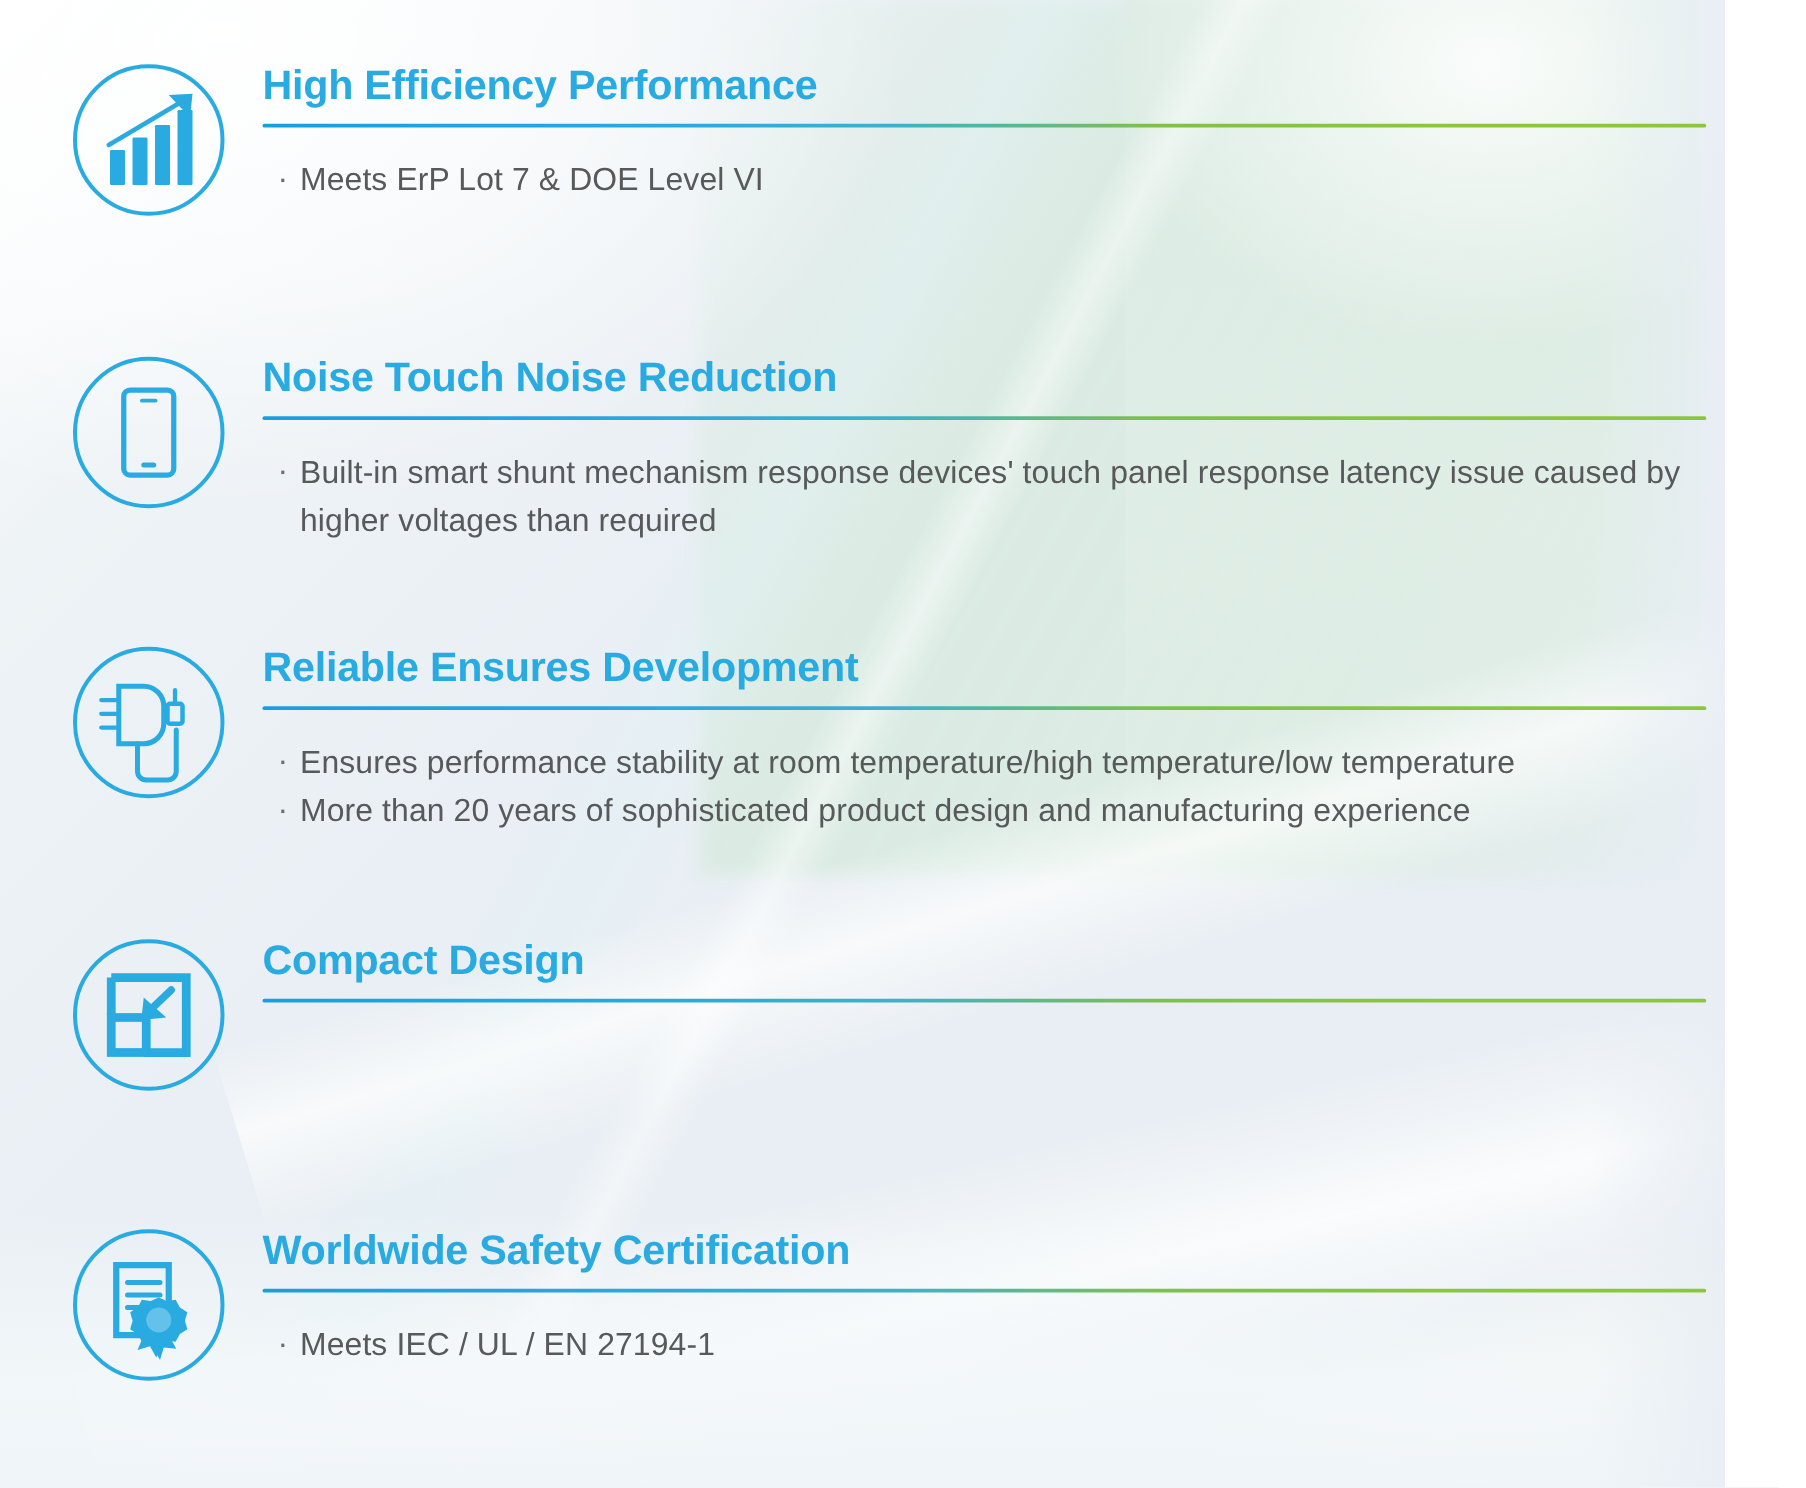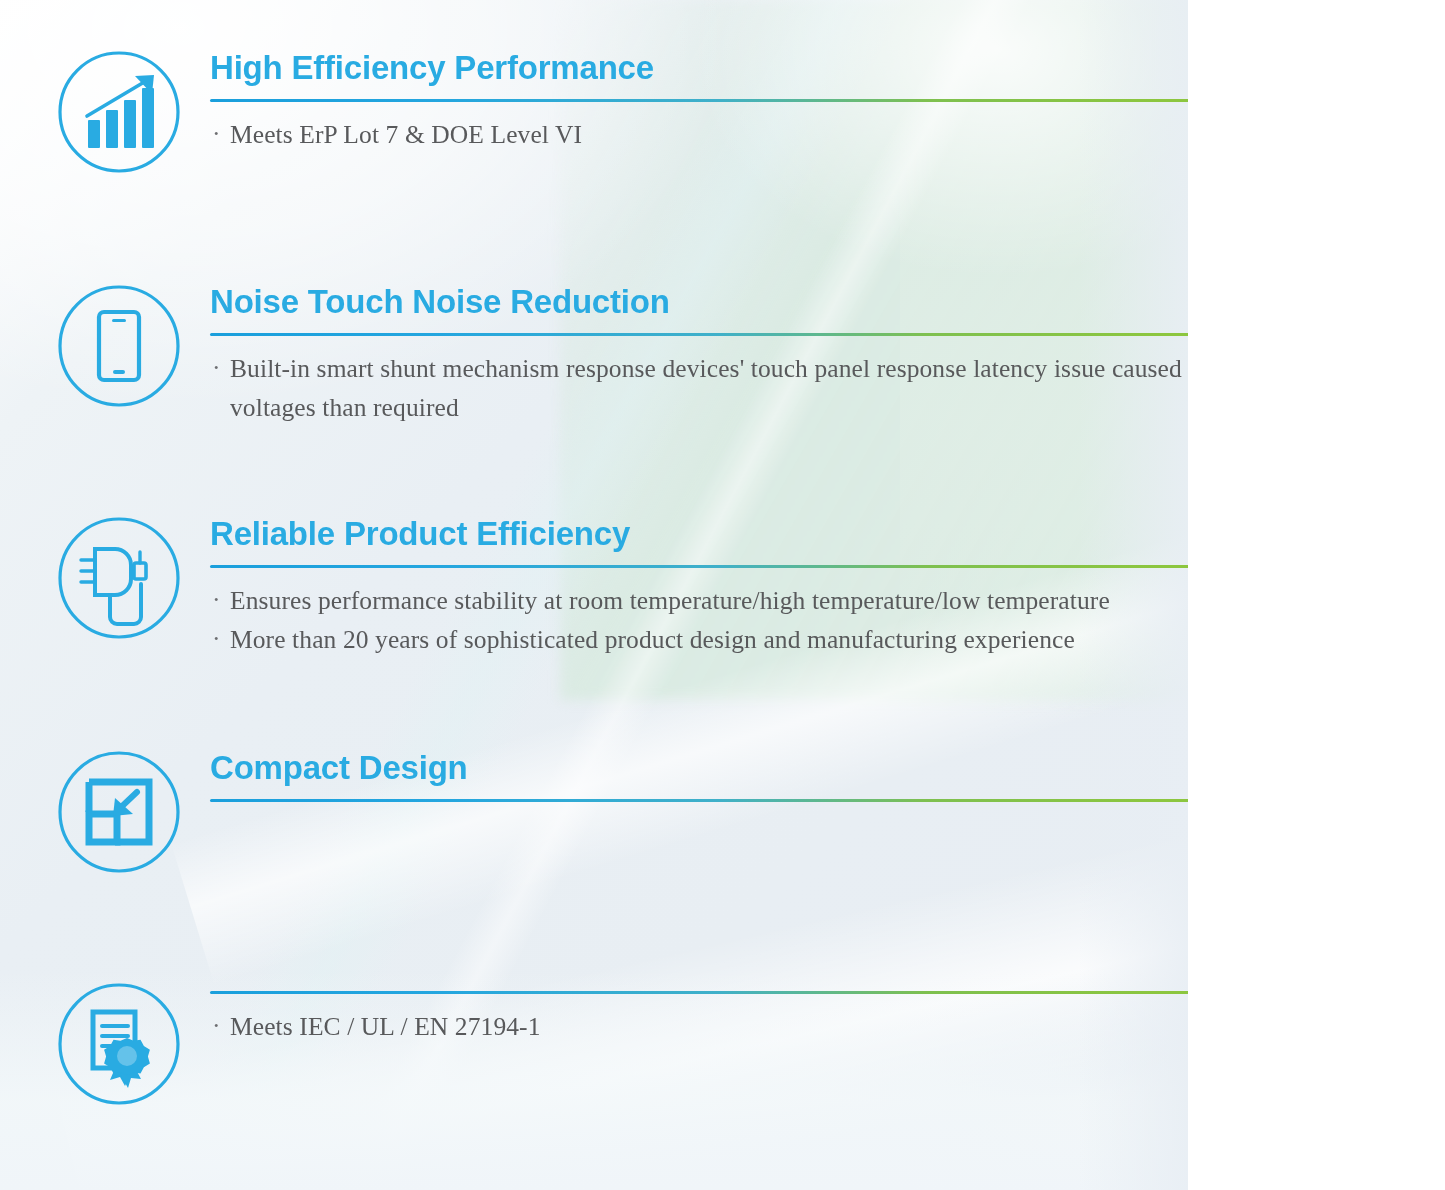--- a/index.html
+++ b/index.html
@@ -8,21 +8,21 @@
   }
   body {
     width: 1445px;
     height: 1190px;
     font-family: "Liberation Sans", sans-serif;
     overflow: hidden;
   }
 
   #page {
     position: relative;
-    width: 1188px;
+    width: 1380px;
     height: 1190px;
     overflow: hidden;
     background: #e8eef4;
   }
 
   
   .bg-base {
     position: absolute;
     inset: 0;
     background:
@@ -140,24 +140,23 @@
     white-space: nowrap;
   }
   .feature-rule {
     margin-top: 11px;
     width: 1155px;
     height: 3px;
     border-radius: 2px;
     background: linear-gradient(90deg, #1a9fdc 0%, #24a6df 20%, #3fb0c9 44%, #7ec04f 62%, #8cc63f 82%, #8cc63f 100%);
   }
   .bullets {
-    margin: 0;
+    margin: 10px;
     padding: 0;
     list-style: none;
-    font-family: Liberation Serif, serif;
   }
   .bullet {
     position: relative;
     color: #58595b;
     font-size: 25.5px;
     line-height: 39px;
     padding-left: 20px;
     letter-spacing: 0.1px;
   }
   .bullet::before {
@@ -253,21 +252,21 @@
             <path d="M40 46 h-14"></path>
             <path d="M40 57 h-14"></path>
             <path d="M40 68 h-14"></path>
           </g>
           <path d="M55 81 v22 a7 7 0 0 0 7 7 h17 a7 7 0 0 0 7 -7 v-33" fill="none" stroke="#29abe2" stroke-width="4" stroke-linecap="round"></path>
           <rect x="79" y="49" width="12" height="16" rx="2" fill="none" stroke="#29abe2" stroke-width="3.6"></rect>
           <path d="M85 49 v-11" stroke="#29abe2" stroke-width="3.4" stroke-linecap="round"></path>
         </svg>
       </div>
       <div class="feature-body">
-        <h2 class="feature-title">Reliable Product Efficiency</h2>
+        <h2 class="feature-title">Reliable Ensures Development</h2>
         <div class="feature-rule"></div>
         <ul class="bullets bullets-pad">
           <li class="bullet">Ensures performance stability at room temperature/high temperature/low temperature</li>
           <li class="bullet">More than 20 years of sophisticated product  design and manufacturing experience</li>
         </ul>
       </div>
     </div>
 
     <div class="feature" id="feat-3">
       <div class="feature-icon-wrap">
@@ -296,20 +295,21 @@
             <path d="M47 56 h26"></path>
             <path d="M47 66 h14"></path>
           </g>
           <path d="M61 86 l-6 14 l10 -3 l5 9 l7 -15 z" fill="#29abe2"></path>
           <path d="M79 86 l7 13 l-10 -1 l-3 10 l-8 -14 z" fill="#29abe2"></path>
           <path d="M72 58 l6.5 2.8 l7-1 l3.4 6.2 l6 3.8 l-2 6.8 l2 6.8 l-6 3.8 l-3.4 6.2 l-7 -1 l-6.5 2.8 l-6.5 -2.8 l-7 1 l-3.4 -6.2 l-6 -3.8 l2 -6.8 l-2 -6.8 l6 -3.8 l3.4 -6.2 l7 1 z" fill="#29abe2"></path>
           <circle cx="72" cy="76" r="10" fill="#ffffff" opacity="0.28"></circle>
         </svg>
       </div>
       <div class="feature-body">
+        <h2 class="feature-title">Worldwide Safety Certification</h2>
         <div class="feature-rule"></div>
         <ul class="bullets bullets-pad">
           <li class="bullet">Meets IEC / UL / EN 27194-1</li>
         </ul>
       </div>
     </div>
 
   </div>
 </div>
 

